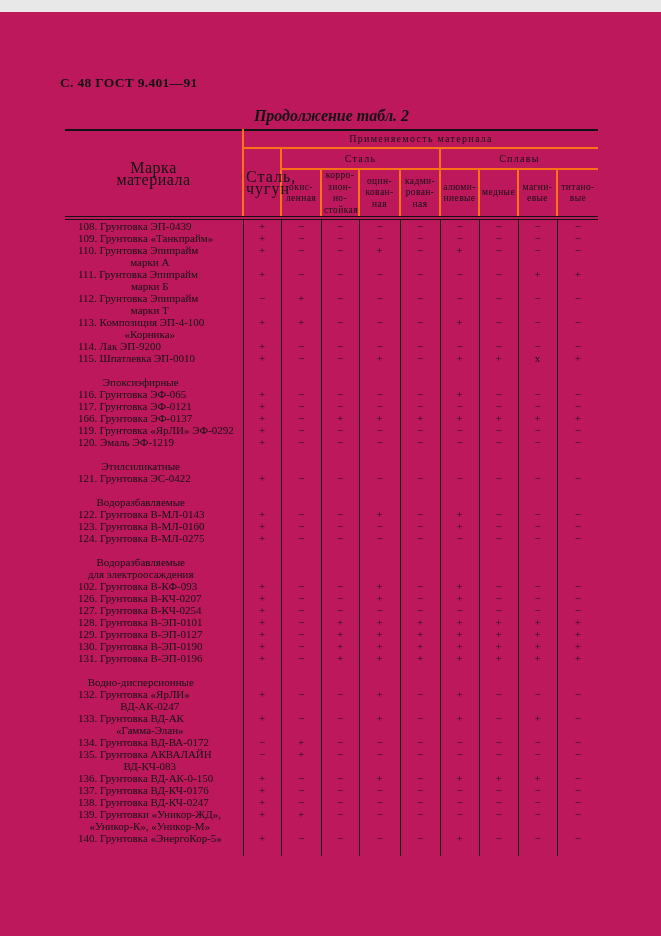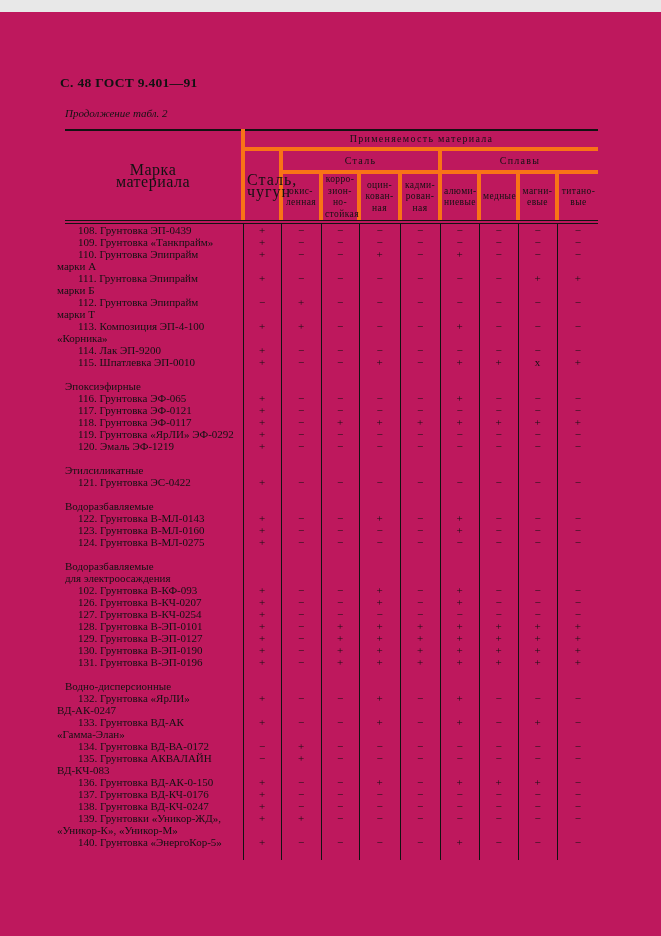--- a/index.html
+++ b/index.html
@@ -7,50 +7,50 @@
     position:relative; width:661px; height:936px; margin:12px auto;
     background:#be185d; overflow:hidden;
     font-family:"Liberation Serif","DejaVu Serif",serif; color:#121212;
   }
   .doc-header {
     position:absolute; left:60px; top:63px;
     font-size:13.5px; font-weight:bold; letter-spacing:0.3px; white-space:nowrap;
   }
   .table-caption {
     position:absolute; left:65px; top:95px; width:533px;
-    text-align:left; font-style:italic; font-size:11px; white-space:nowrap;
+    text-align:center; font-style:italic; font-size:16px; white-space:nowrap;font-weight:bold;
   }
   table.gost {
     position:absolute; left:65px; top:117px; width:533px;
     border-collapse:collapse; table-layout:fixed;
   }
   .gost th {
-    border:4px solid #f97316; font-weight:normal; text-align:center;
+    border:2px solid #f97316; font-weight:normal; text-align:center;
     vertical-align:middle; white-space:pre-line; padding:0 2px;
     font-size:9.5px; line-height:11.5px; letter-spacing:0.4px;
   }
   .gost tr.h-r1 th { height:16px; border-top:2px solid #121212; }
   .gost tr.h-r2 th { height:19px; }
   .gost tr.h-r3 th { height:46px; }
   .gost .th-top, .gost .th-group { font-size:10px; letter-spacing:1.3px; }
   .gost .th-marka { font-size:16px; letter-spacing:0.5px; border-left:none; }
   .gost .th-sc { font-size:16px; letter-spacing:1px; }
   .gost .no-r { border-right:none; }
   .gost .dbl { border-bottom:4px double #121212; }
   .gost td {
     border-left:1px solid #121212; border-right:1px solid #121212;
     border-top:none; border-bottom:none;
     padding:0; vertical-align:top; font-size:11px; line-height:12px;
   }
   .gost td:first-child { border-left:none; }
   .gost td:last-child { border-right:none; }
   .gost td.c-val { text-align:center; }
   .gost .l1 { padding-left:13px; }
-  .gost .l2 { margin-left:-8px; }
-  .gost tr.row-section .sec { margin-right:26px; white-space:pre-line; }
+  .gost .l2 { margin-left:-8px;text-align:center; }
+  .gost tr.row-section .sec { text-align:center; margin-right:26px; white-space:pre-line; }
   .gost tr.row-blank td { height:12px; }
 </style>
 </head>
 <body>
 
 <div class="page">
 
   <div class="doc-header">С. 48 ГОСТ 9.401—91</div>
 
   <div class="table-caption">Продолжение табл. 2</div>
@@ -268,21 +268,21 @@
           <td class="c-val">−</td>
           <td class="c-val">−</td>
           <td class="c-val">−</td>
           <td class="c-val">−</td>
           <td class="c-val">−</td>
           <td class="c-val">−</td>
           <td class="c-val">−</td>
         </tr>
         <tr>
           <td class="c-label">
-            <div class="l1">118. Грунтовка ЭФ-0117</div>
+            <div class="l1">166. Грунтовка ЭФ-0137</div>
           </td>
           <td class="c-val">+</td>
           <td class="c-val">−</td>
           <td class="c-val">+</td>
           <td class="c-val">+</td>
           <td class="c-val">+</td>
           <td class="c-val">+</td>
           <td class="c-val">+</td>
           <td class="c-val">+</td>
           <td class="c-val">+</td>

